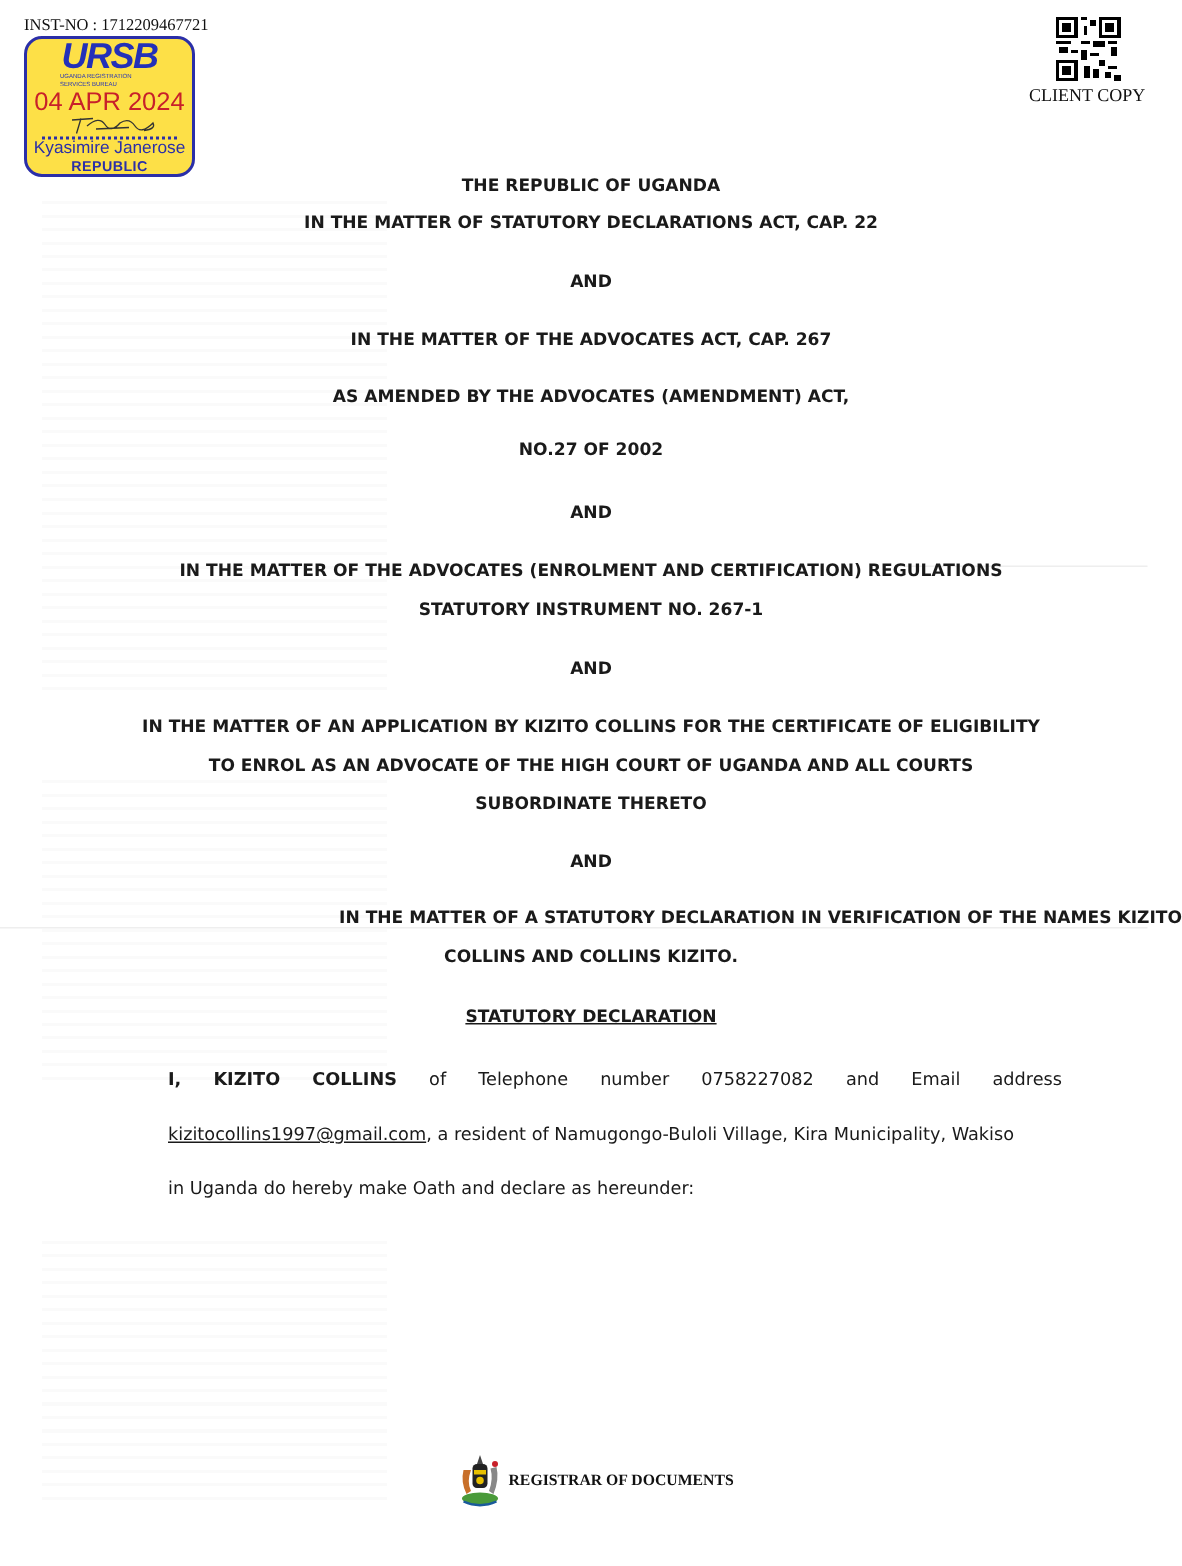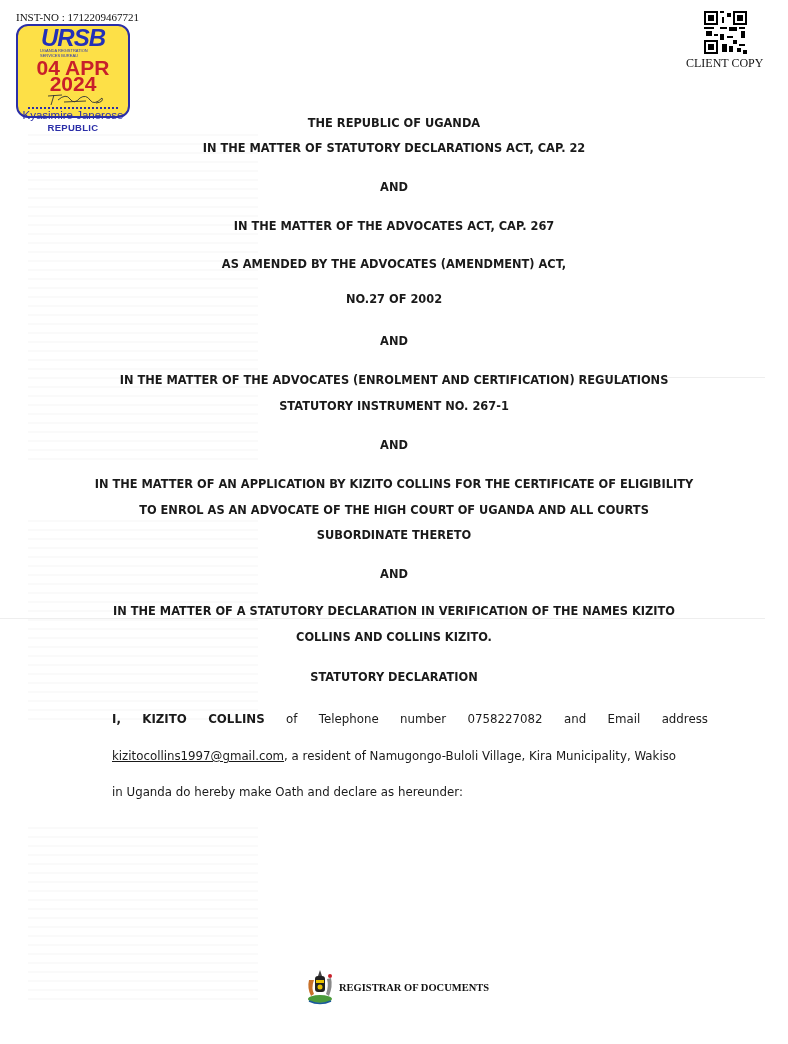--- a/index.html
+++ b/index.html
@@ -24,21 +24,21 @@
     text-align: center; background: #fde047;
   }
   .stamp-logo {
     font-family: "Liberation Sans", sans-serif; font-weight: bold; font-style: italic;
     font-size: 24px; color: #2330b8; line-height: 22px; margin-top: 1px; letter-spacing: -1px;
   }
   .stamp-sub {
     font-size: 4px; color: #2330b8; line-height: 4.5px; text-align: left; margin-left: 22px;
   }
   .stamp-date {
-    font-size: 21px; font-weight: bold; color: #c8202a; line-height: 16px; margin-top: 2px;
+    font-size: 17px; font-weight: normal; color: #c8202a; line-height: 16px; margin-top: 2px;
   }
   .stamp-sig {
     height: 14px; position: relative;
   }
   .stamp-sig svg { position: absolute; left: 28px; top: 0; }
   .stamp-dots {
     border-top: 2px dotted #2b2fa8; margin: 1px 10px 0 10px;
   }
   .stamp-name { font-size: 11.5px; color: #2b2fa8; line-height: 13px; }
   .stamp-role { font-size: 9.5px; font-weight: bold; color: #2b2fa8; line-height: 11px; letter-spacing: 0.3px; }
@@ -47,21 +47,21 @@
   .client-copy {
     position: absolute; left: 686px; top: 56px;
     font-family: "Liberation Serif", "DejaVu Serif", serif; font-size: 12px; color: #111; text-align: center;
   }
 
   .heading {
     position: absolute; left: 0; width: 788px; text-align: center;
     font-family: "DejaVu Sans", "Liberation Sans", sans-serif; font-weight: bold;
     font-size: 11.4px; color: #1a1a1a; letter-spacing: 0;
   }
-  .heading.underline { }
+  .heading.underline { text-decoration: underline; }
   .hr-faint {
     position: absolute; height: 1px; background: #eeeeee;
   }
 
   .para-line {
     position: absolute; left: 112px; width: 596px;
     font-family: "DejaVu Sans", "Liberation Sans", sans-serif; font-size: 11.8px; color: #1a1a1a;
   }
   .justify-line {
     display: flex; justify-content: space-between;
@@ -141,21 +141,21 @@
 <div class="heading" style="top:334px;">AND</div>
 <div class="hr-faint" style="left:600px;width:165px;top:377px;"></div>
 <div class="heading" style="top:373px;">IN THE MATTER OF THE ADVOCATES (ENROLMENT AND CERTIFICATION) REGULATIONS</div>
 <div class="heading" style="top:399px;">STATUTORY INSTRUMENT NO. 267-1</div>
 <div class="heading" style="top:438px;">AND</div>
 <div class="heading" style="top:477px;">IN THE MATTER OF AN APPLICATION BY KIZITO COLLINS FOR THE CERTIFICATE OF ELIGIBILITY</div>
 <div class="heading" style="top:503px;">TO ENROL AS AN ADVOCATE OF THE HIGH COURT OF UGANDA AND ALL COURTS</div>
 <div class="heading" style="top:528px;">SUBORDINATE THERETO</div>
 <div class="heading" style="top:567px;">AND</div>
 <div class="hr-faint" style="left:0;width:765px;top:618px;"></div>
-<div class="heading" style="top:604px;">IN THE MATTER OF A STATUTORY DECLARATION IN VERIFICATION OF THE NAMES KIZITO</div>
+<div class="heading" style="top:604px;text-align:right;">IN THE MATTER OF A STATUTORY DECLARATION IN VERIFICATION OF THE NAMES KIZITO</div>
 <div class="heading" style="top:630px;">COLLINS AND COLLINS KIZITO.</div>
 <div class="heading underline" style="top:670px;">STATUTORY DECLARATION</div>
 
 <div class="para-line justify-line" style="top:712px;">
   <span class="bold">I,</span>
   <span class="bold">KIZITO</span>
   <span class="bold">COLLINS</span>
   <span>of</span>
   <span>Telephone</span>
   <span>number</span>

